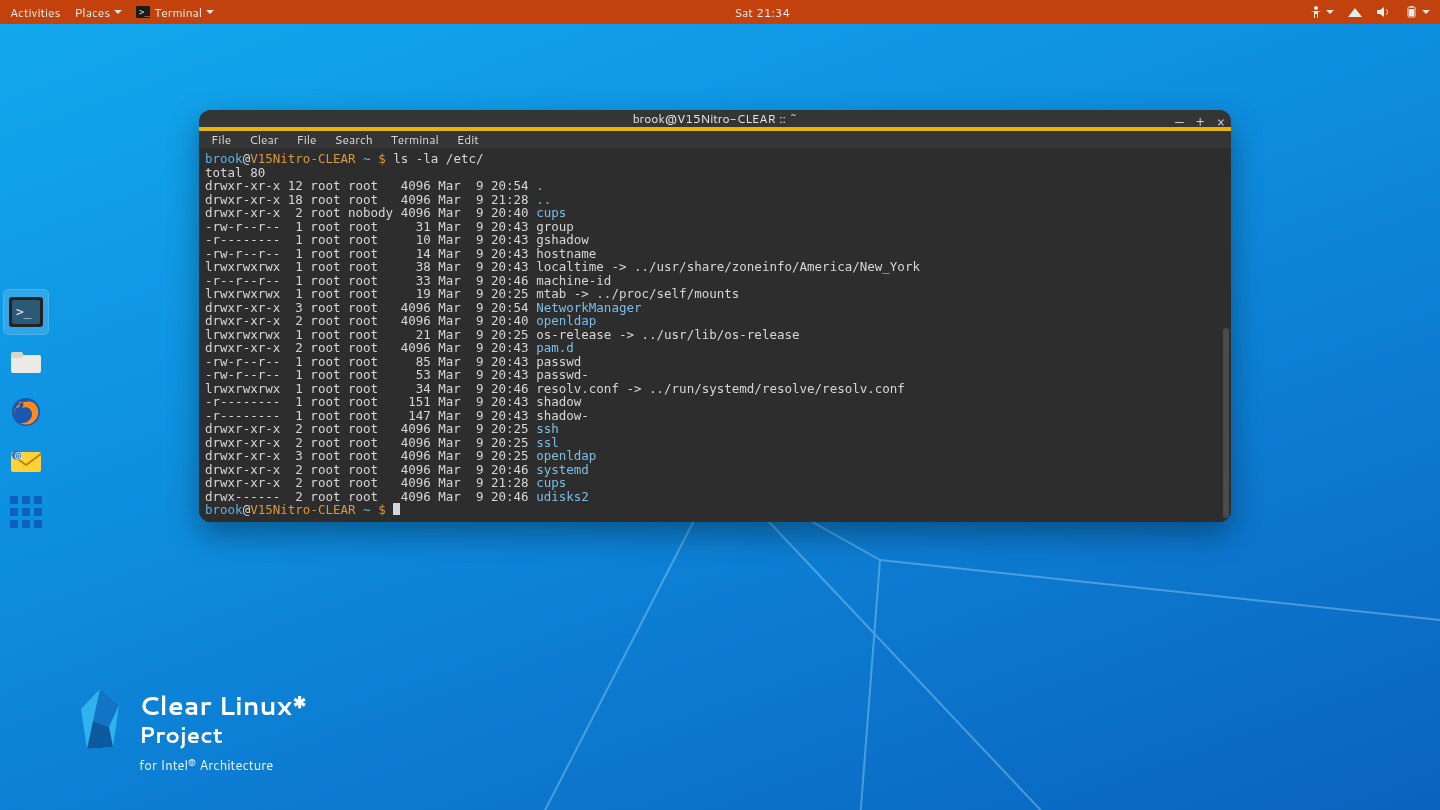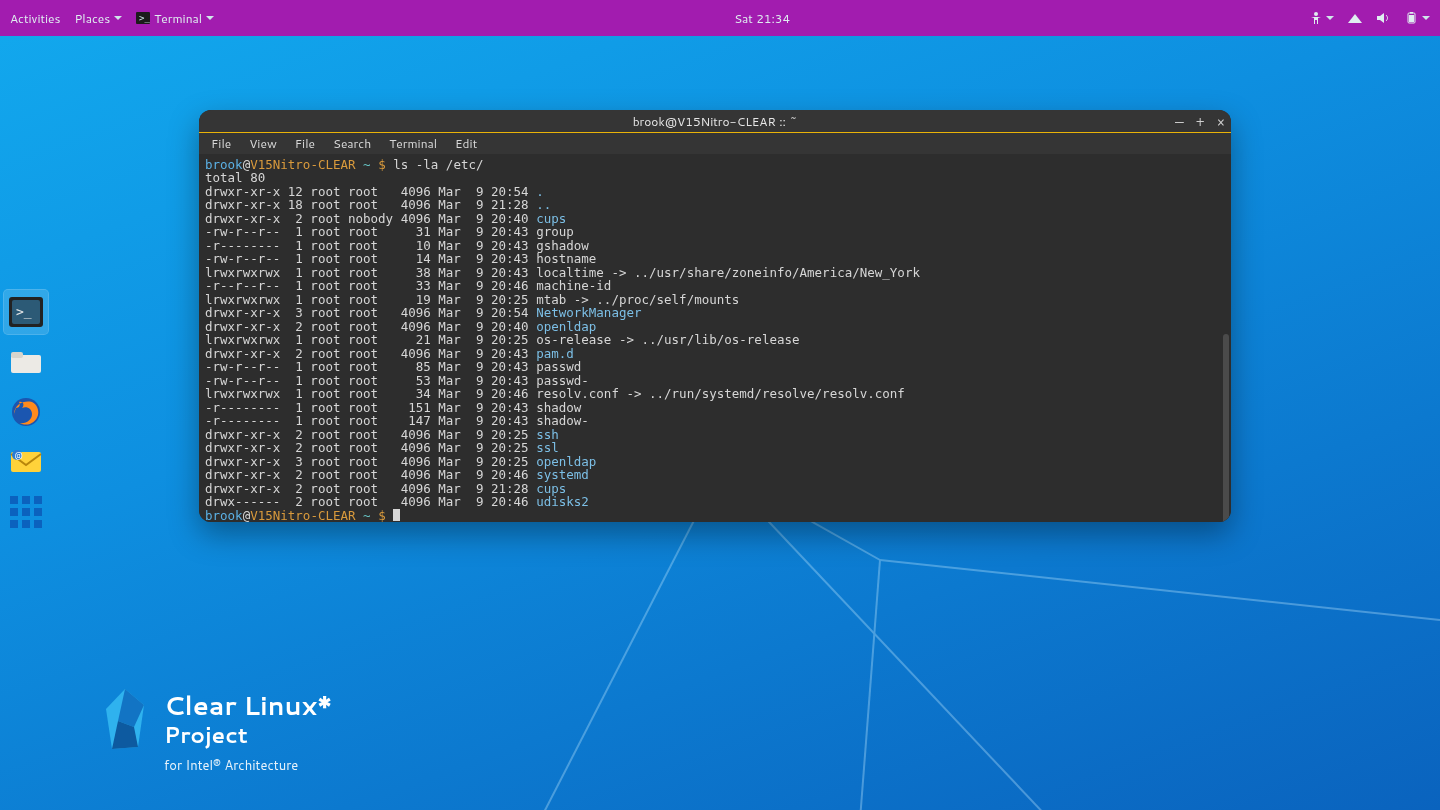--- a/index.html
+++ b/index.html
@@ -1,52 +1,52 @@
 <!DOCTYPE html>
 <html><head>
 <meta charset="utf-8">
 <style>
   html,body{margin:0;padding:0;width:1440px;height:810px;overflow:hidden;font-family:Cantarell,"Segoe UI",Arial,sans-serif;}
   body{background:linear-gradient(160deg,#12a9ee 0%,#0e8fe0 40%,#0a63be 100%);}
   
   .geo{position:absolute;pointer-events:none;opacity:.35}
   .geo line{stroke:#bfe8ff;stroke-width:2}
   
-  #topbar{position:absolute;top:0;left:0;right:0;height:36px;background:#a21caf;color:#dfeef0;font-size:12px;display:flex;align-items:center;justify-content:space-between;padding:0 10px;}
+  #topbar{position:absolute;top:0;left:0;right:0;height:24px;background:#c2410c;color:#dfeef0;font-size:12px;display:flex;align-items:center;justify-content:space-between;padding:0 10px;}
   #topbar .left,#topbar .right{display:flex;align-items:center;gap:14px}
   #topbar .item{display:flex;align-items:center;gap:4px;cursor:pointer}
   .caret{width:0;height:0;border-left:4px solid transparent;border-right:4px solid transparent;border-top:4px solid #cfe7ea;display:inline-block}
   .app-icon{width:14px;height:14px;display:inline-flex;align-items:center;justify-content:center}
   .tri-wifi{width:0;height:0;border-left:7px solid transparent;border-right:7px solid transparent;border-bottom:9px solid #dfeef0}
   .vol{display:inline-flex;align-items:center}
   .vol svg,.bat svg,.app-icon svg,.dash-ico svg{display:block}
   
   #dash{position:absolute;left:4px;top:290px;display:flex;flex-direction:column;gap:6px}
   .dash-item{width:44px;height:44px;display:flex;align-items:center;justify-content:center;cursor:pointer;border-radius:4px}
   .dash-item.active{background:rgba(255,255,255,.14);box-shadow:0 0 0 1px rgba(255,255,255,.25);} 
   .dash-ico{width:34px;height:34px;display:flex;align-items:center;justify-content:center}
   .grid9{display:grid;grid-template-columns:repeat(3,8px);grid-template-rows:repeat(3,8px);gap:4px}
   .grid9 span{width:8px;height:8px;background:#0b62be}
   
   #win{position:absolute;left:199px;top:110px;width:1032px;height:412px;background:#2b2b2b;border-radius:12px;box-shadow:0 12px 30px rgba(0,0,0,.35);display:flex;flex-direction:column;overflow:hidden}
   #titlebar{height:24px;background:#353535;color:#e6e6e6;font-size:12px;display:flex;align-items:center;justify-content:center;position:relative}
   #winbtns{position:absolute;right:6px;top:0;height:24px;display:flex;align-items:center;gap:12px;color:#cfcfcf}
   #winbtns span{cursor:pointer;font-size:13px;line-height:1}
-  #menubar{height:22px;background:#353535;color:#d8d8d8;font-size:12px;display:flex;align-items:center;gap:18px;padding:0 12px;border-top:1px solid #eab308}
+  #menubar{height:22px;background:#353535;color:#d8d8d8;font-size:12px;display:flex;align-items:center;gap:18px;padding:0 12px;border-top:4px solid #eab308}
   #menubar span{cursor:pointer}
-  #term{flex:1;background:#2d2d2d;color:#d6d6d6;font-family:"DejaVu Sans Mono",Menlo,Consolas,monospace;font-size:12.5px;line-height:13.5px;padding:4px 6px 0 6px;white-space:pre;position:relative}
+  #term{flex:1;background:#2d2d2d;color:#d6d6d6;font-family:"DejaVu Sans Mono",Menlo,Consolas,monospace;font-size:12.5px;line-height:13.5px;padding:4px 6px 6px 6px;white-space:pre;position:relative}
   .scroll{position:absolute;right:2px;top:180px;width:6px;height:190px;background:#4b4b4b;border-radius:3px}
   .c-user{color:#5bb0e4}
   .c-host{color:#d99a3c}
   .c-path{color:#65c1c1}
   .c-dir{color:#7cbfe6}
   .c-dollar{color:#d99a3c}
   .cursor{display:inline-block;width:7px;height:12px;background:#d6d6d6;vertical-align:-1px}
   
-  #brand{position:absolute;left:104px;bottom:36px;color:#fff;display:flex;align-items:flex-start;gap:18px}
+  #brand{position:absolute;left:79px;bottom:36px;color:#fff;display:flex;align-items:flex-start;gap:18px}
   #brand .txt{display:flex;flex-direction:column}
   #brand .t1{font-size:26px;font-weight:600}
   #brand .t2{font-size:22px;font-weight:700;margin-top:-4px}
   #brand .t3{font-size:13px;margin-top:6px;opacity:.9}
 </style>
 </head>
 <body>
 
 <svg class="geo" style="left:0;top:0" width="1440" height="810">
   <line x1="540" y1="820" x2="720" y2="470"></line>
@@ -161,21 +161,21 @@
   <div id="titlebar">
     <span>brook@V15Nitro-CLEAR :: ~</span>
     <div id="winbtns">
       <span>—</span>
       <span>+</span>
       <span>×</span>
     </div>
   </div>
   <div id="menubar">
       <span>File</span>
-      <span>View</span>
+      <span>Clear</span>
       <span>File</span>
       <span>Search</span>
       <span>Terminal</span>
       <span>Edit</span>
     </div>
   <div id="term"><span class="c-user">brook</span>@<span class="c-host">V15Nitro-CLEAR</span> <span class="c-path">~</span> <span class="c-dollar">$</span> ls -la /etc/
 total 80
 drwxr-xr-x 12 root root   4096 Mar  9 20:54 <span class="c-dir">.</span>
 drwxr-xr-x 18 root root   4096 Mar  9 21:28 <span class="c-dir">..</span>
 drwxr-xr-x  2 root nobody 4096 Mar  9 20:40 <span class="c-dir">cups</span>

